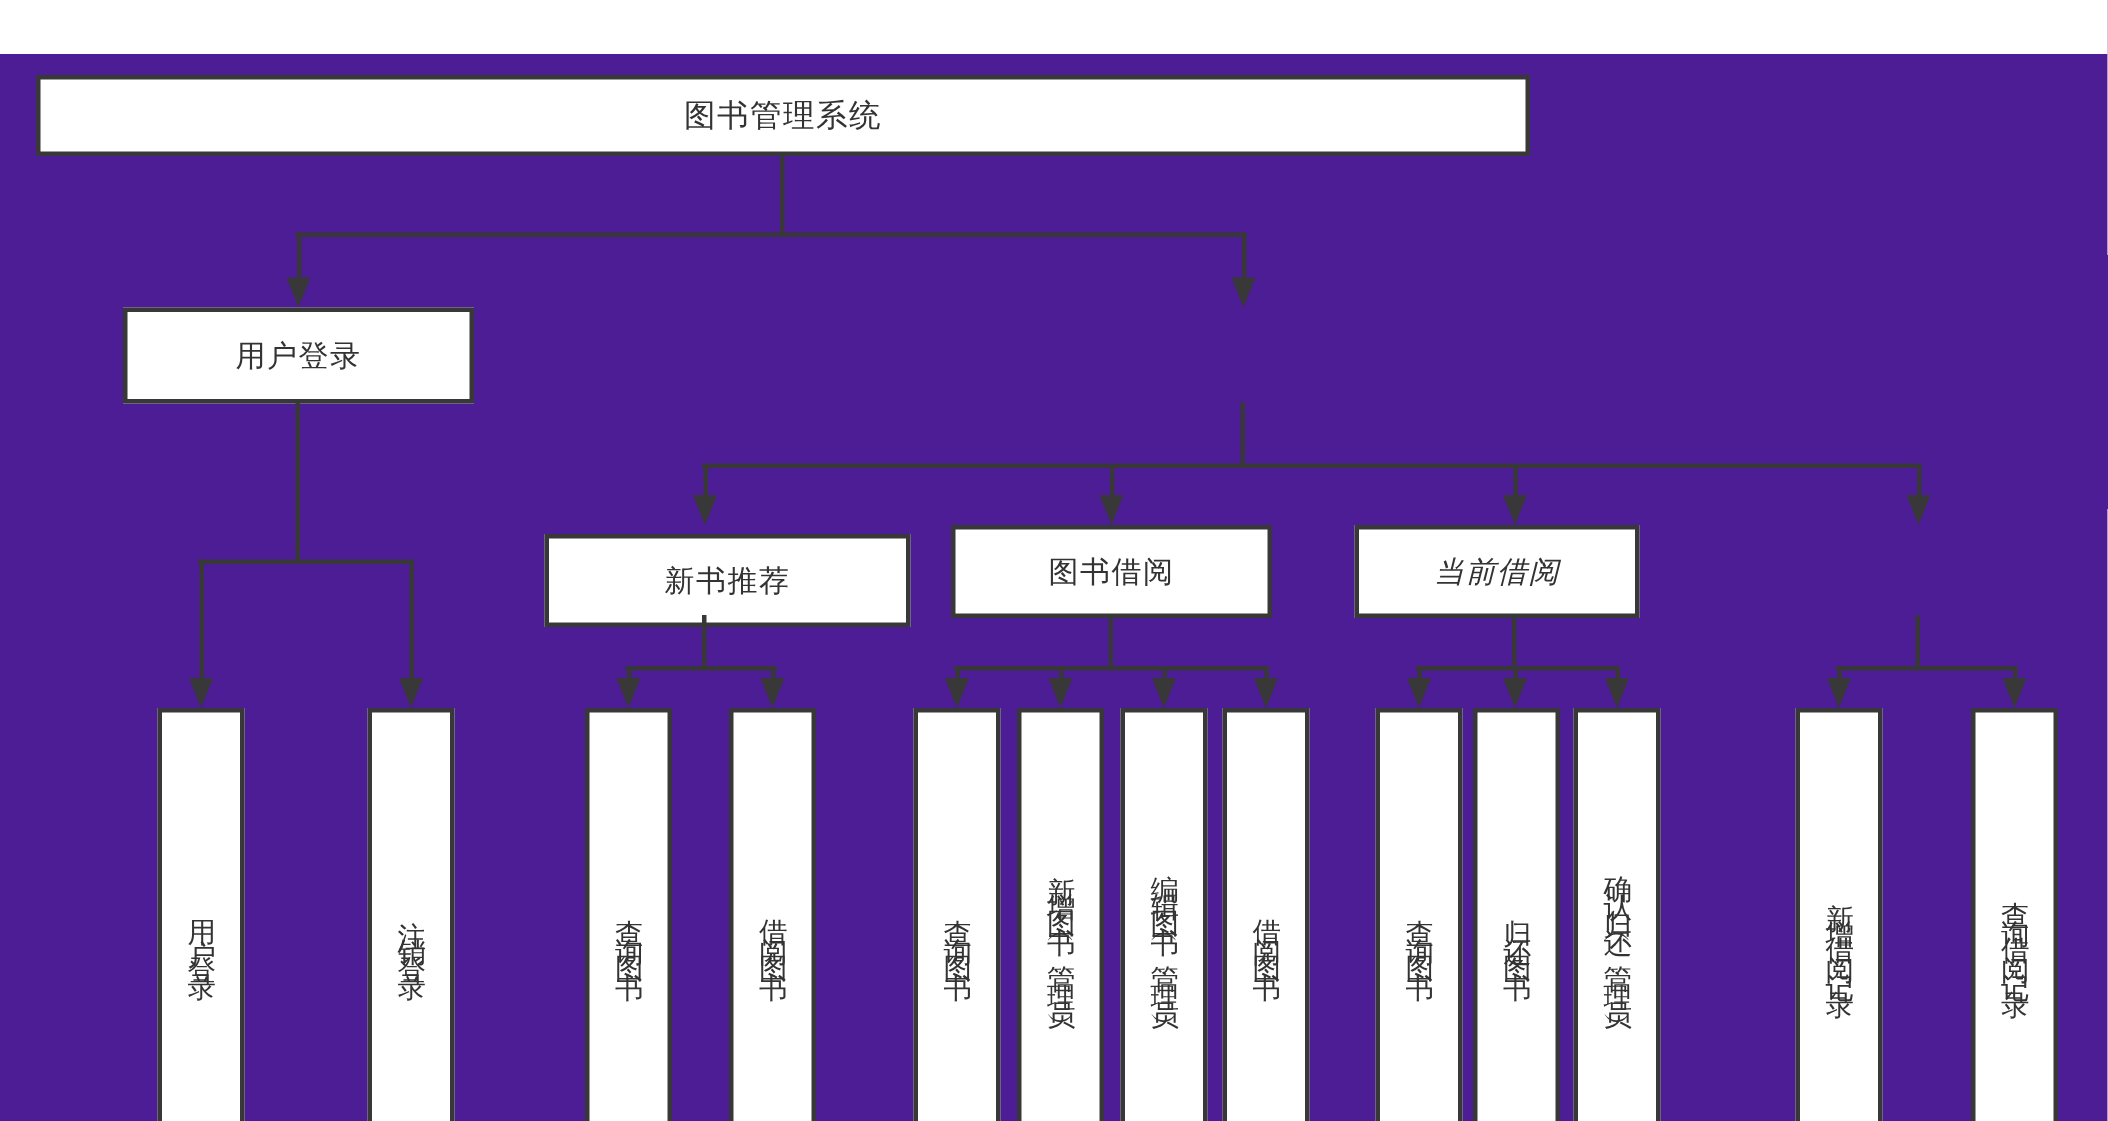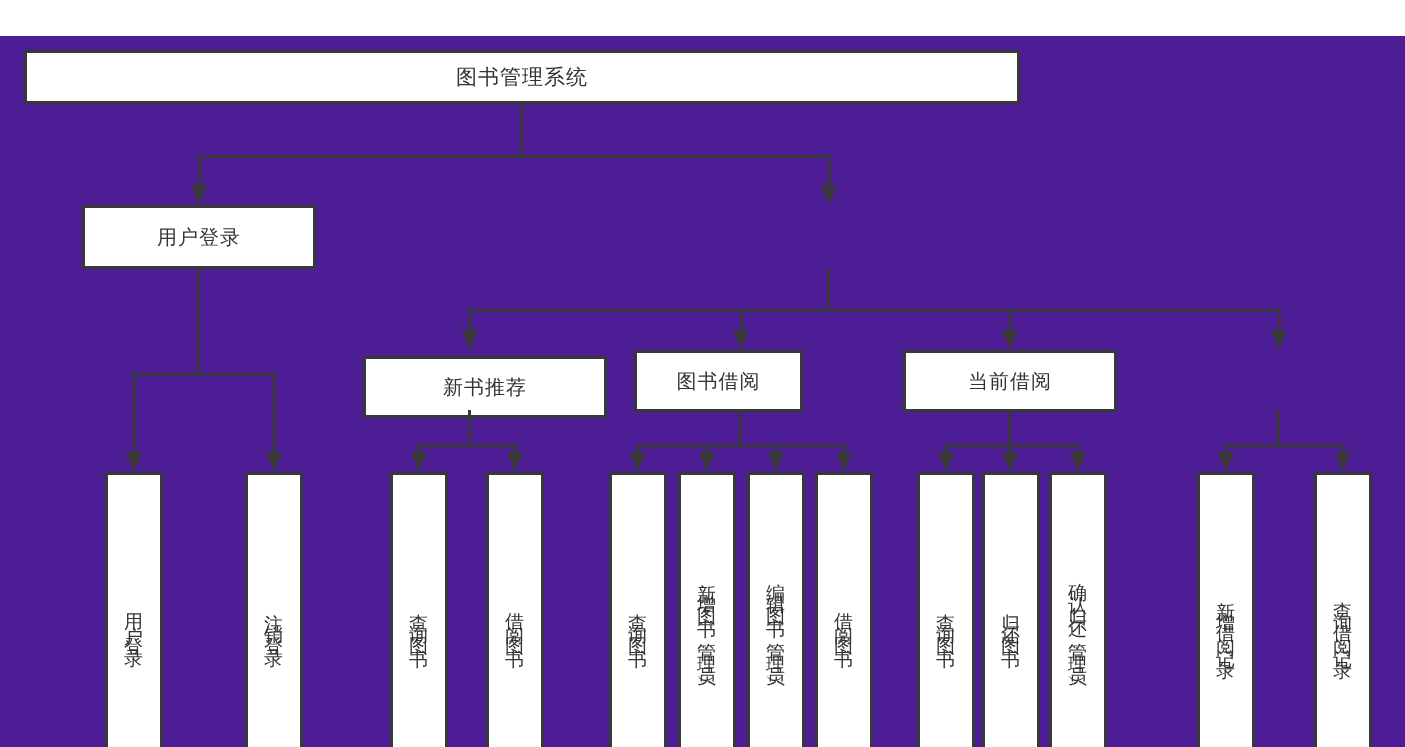--- a/index.html
+++ b/index.html
@@ -66,24 +66,24 @@
   <div class="vline" style="left:827px; top:232px; height:44px;"></div>
   <div class="hline" style="left:468px; top:273px; width:813px;"></div>
   <div class="drop" style="left:462px; top:273px; height:41px;"></div>
   <div class="drop" style="left:733px; top:273px; height:41px;"></div>
   <div class="drop" style="left:1002px; top:273px; height:41px;"></div>
   <div class="drop" style="left:1271px; top:273px; height:41px;"></div>
 
   <div class="box hbox" style="left:363px; top:320px; width:244px; height:62px;">
     <span>新书推荐</span>
   </div>
-  <div class="box hbox" style="left:634px; top:314px; width:169px; height:62px;">
+  <div class="box hbox" style="left:634px; top:314px; width:214px; height:62px;">
     <span>图书借阅</span>
   </div>
-  <div class="box hbox" style="left:903px; top:314px; width:214px; height:62px;">
+  <div class="box hbox" style="left:903px; top:314px; width:190px; height:62px;font-style:italic;">
     <span>当前借阅</span>
   </div>
 
   <div class="vline" style="left:468px; top:374px; height:37px;"></div>
   <div class="hline" style="left:417px; top:408px; width:101px;"></div>
   <div class="drop" style="left:411px; top:408px; height:28px;"></div>
   <div class="drop" style="left:507px; top:408px; height:28px;"></div>
 
   <div class="vline" style="left:739px; top:374px; height:37px;"></div>
   <div class="hline" style="left:636px; top:408px; width:210px;"></div>

